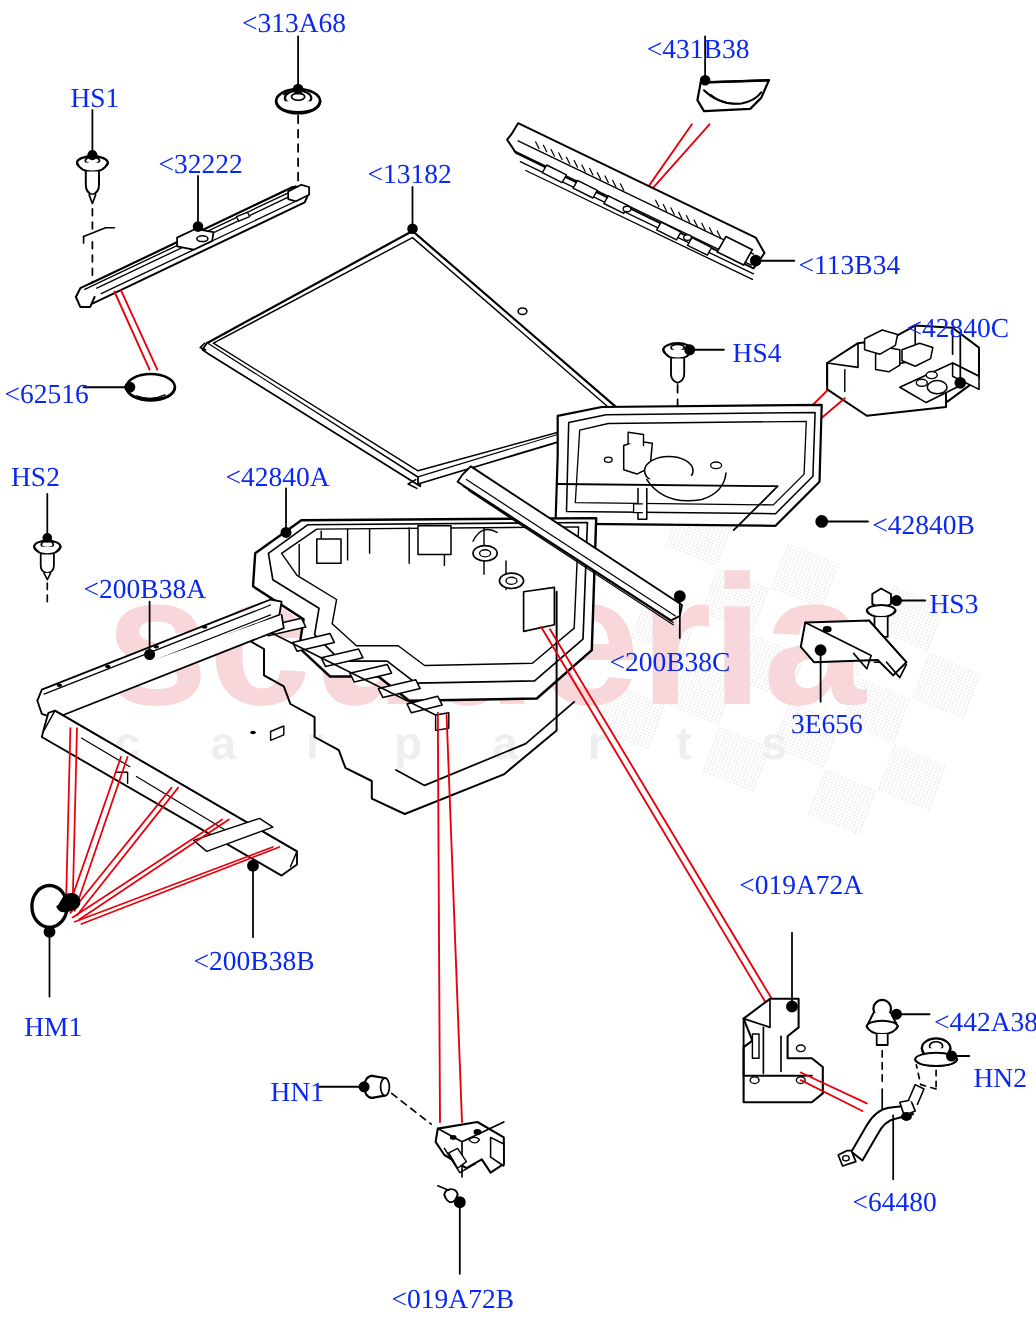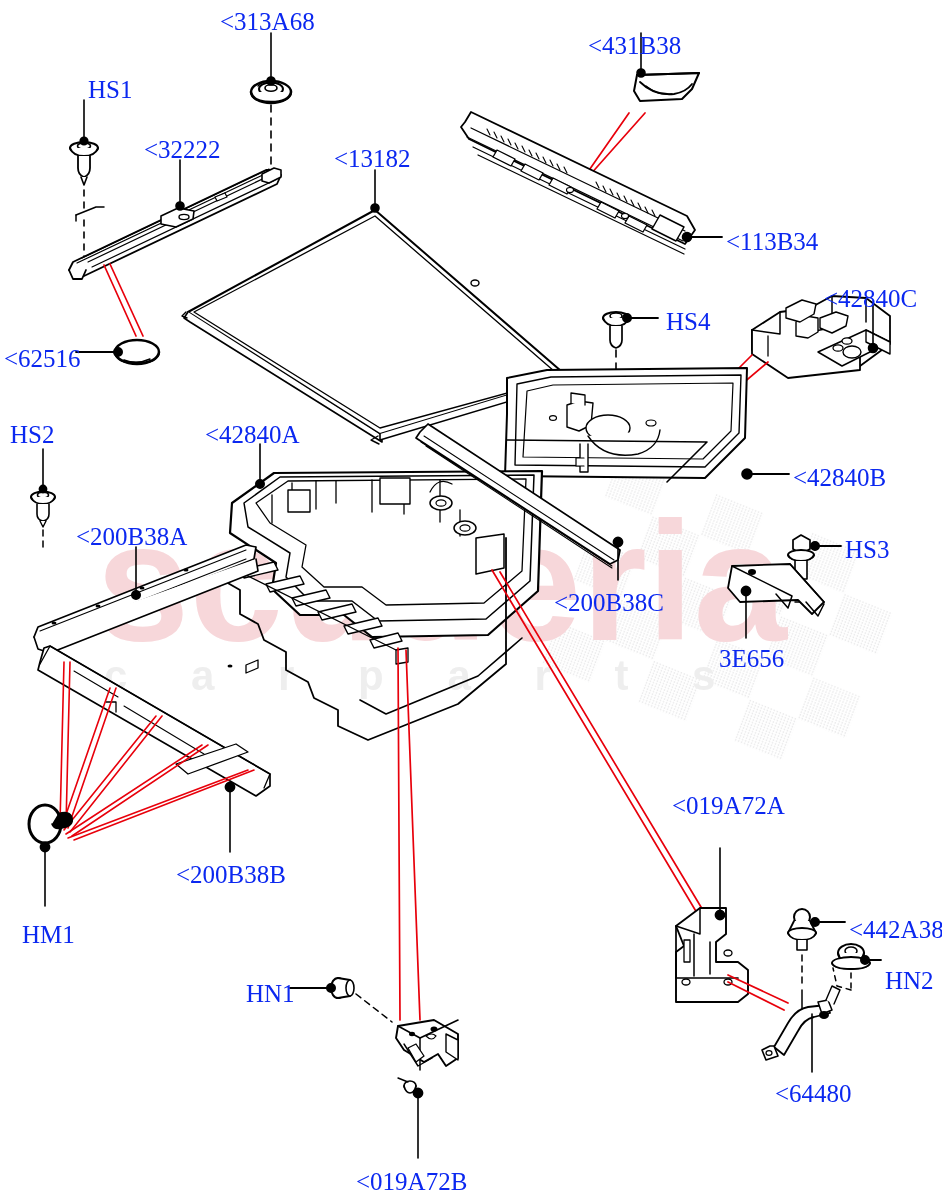--- a/index.html
+++ b/index.html
@@ -474,21 +474,21 @@
       </g>
       <line x1="418" y1="1158" x2="418" y2="1096" stroke-width="1.6"></line>
       <circle cx="418" cy="1093" r="4.6" fill="#000000"></circle>
 
     </g>
   </svg>
 
   <div id="label-layer">
     <div class="part-label" style="left:220px;  top:8px;">&lt;313A68</div>
     <div class="part-label" style="left:588px;  top:8px;margin-top:24px;">&lt;431B38</div>
-    <div class="part-label" style="left:64px;   top:76px;margin-left:24px;">HS1</div>
+    <div class="part-label" style="left:64px;   top:76px;">HS1</div>
     <div class="part-label" style="left:144px;  top:136px;">&lt;32222</div>
     <div class="part-label" style="left:334px;  top:145px;">&lt;13182</div>
     <div class="part-label" style="left:726px;  top:228px;">&lt;113B34</div>
     <div class="part-label" style="left:824px;  top:285px;">&lt;42840C</div>
     <div class="part-label" style="left:666px;  top:308px;">HS4</div>
     <div class="part-label" style="left:4px;    top:345px;">&lt;62516</div>
     <div class="part-label" style="left:793px;  top:464px;">&lt;42840B</div>
     <div class="part-label" style="left:10px;   top:421px;">HS2</div>
     <div class="part-label" style="left:205px;  top:421px;">&lt;42840A</div>
     <div class="part-label" style="left:76px;   top:523px;">&lt;200B38A</div>

